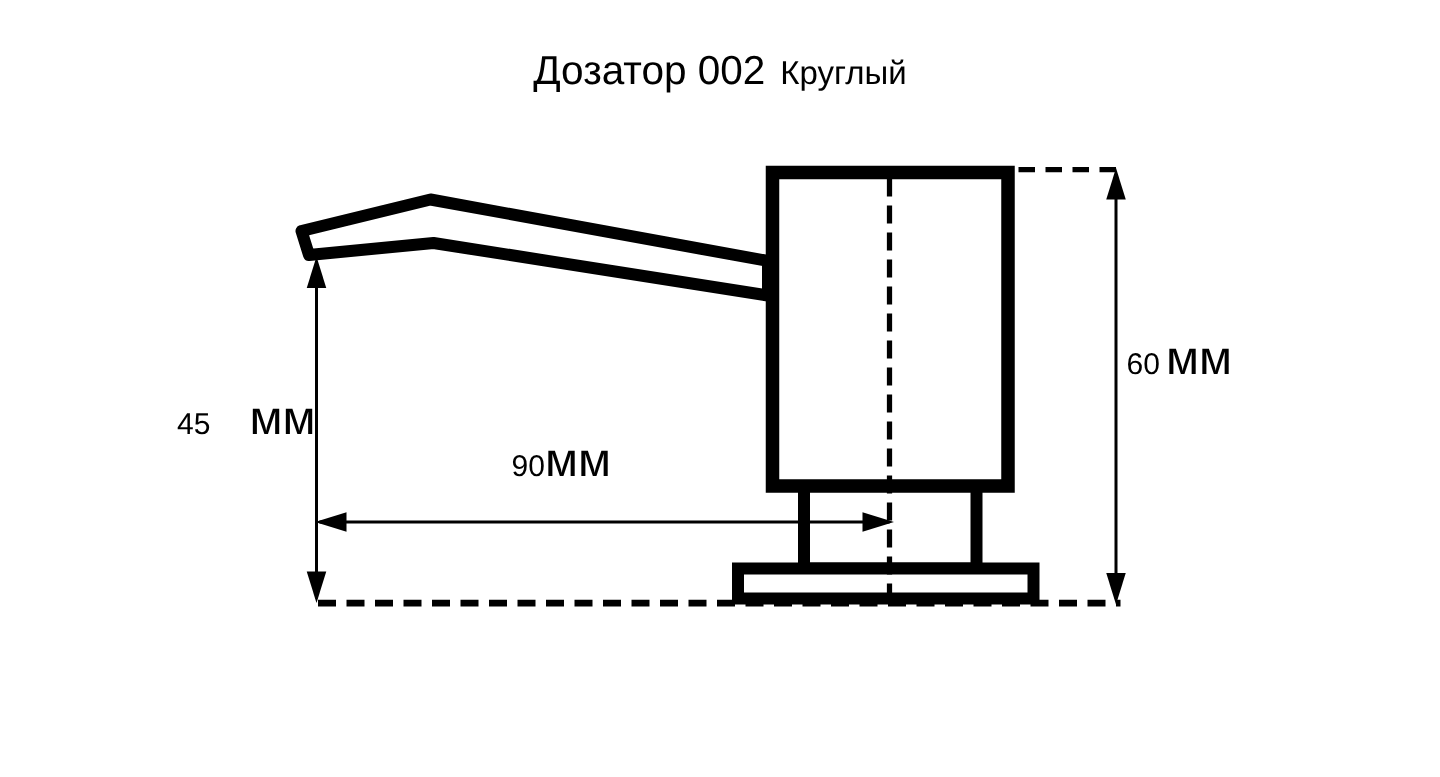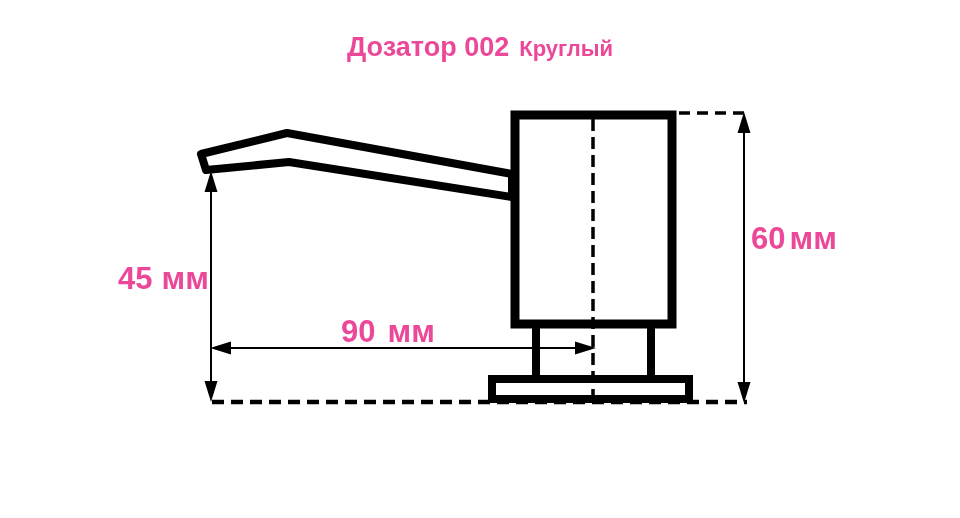--- a/index.html
+++ b/index.html
@@ -17,38 +17,38 @@
   }
   #diagram-svg {
     position: absolute;
     left: 0;
     top: 0;
   }
   .label {
     position: absolute;
     display: flex;
     align-items: baseline;
-    color: #ec4899;
-    font-weight: bold;
+    color: #000000;
+    font-weight: normal;
     line-height: 1;
     white-space: nowrap;
   }
   #title-row {
     left: 0;
     top: 34px;
     width: 960px;
     justify-content: center;
     gap: 10px;
   }
   .title-model { font-size: 27px; }
   .title-variant { font-size: 22px; text-align: right; }
-  .dim-value { font-size: 31px; }
+  .dim-value { font-size: 20px; }
   .dim-unit  { font-size: 32px; }
-  #dim-45-label { left: 118px; top: 262px; gap: 9px; }
-  #dim-90-label { left: 341px; top: 315px; gap: 12px; }
+  #dim-45-label { left: 118px; top: 262px; gap: 26px; }
+  #dim-90-label { left: 341px; top: 290px; gap: 0; }
   #dim-60-label { left: 751px; top: 222px; gap: 4px; }
 </style>
 </head>
 <body>
 
 <div id="stage">
 
   <svg id="diagram-svg" width="960" height="518" viewBox="0 0 960 518">
 
     <line x1="212" y1="402" x2="747" y2="402" stroke="#000" stroke-width="4.5" stroke-dasharray="12 7"></line>

